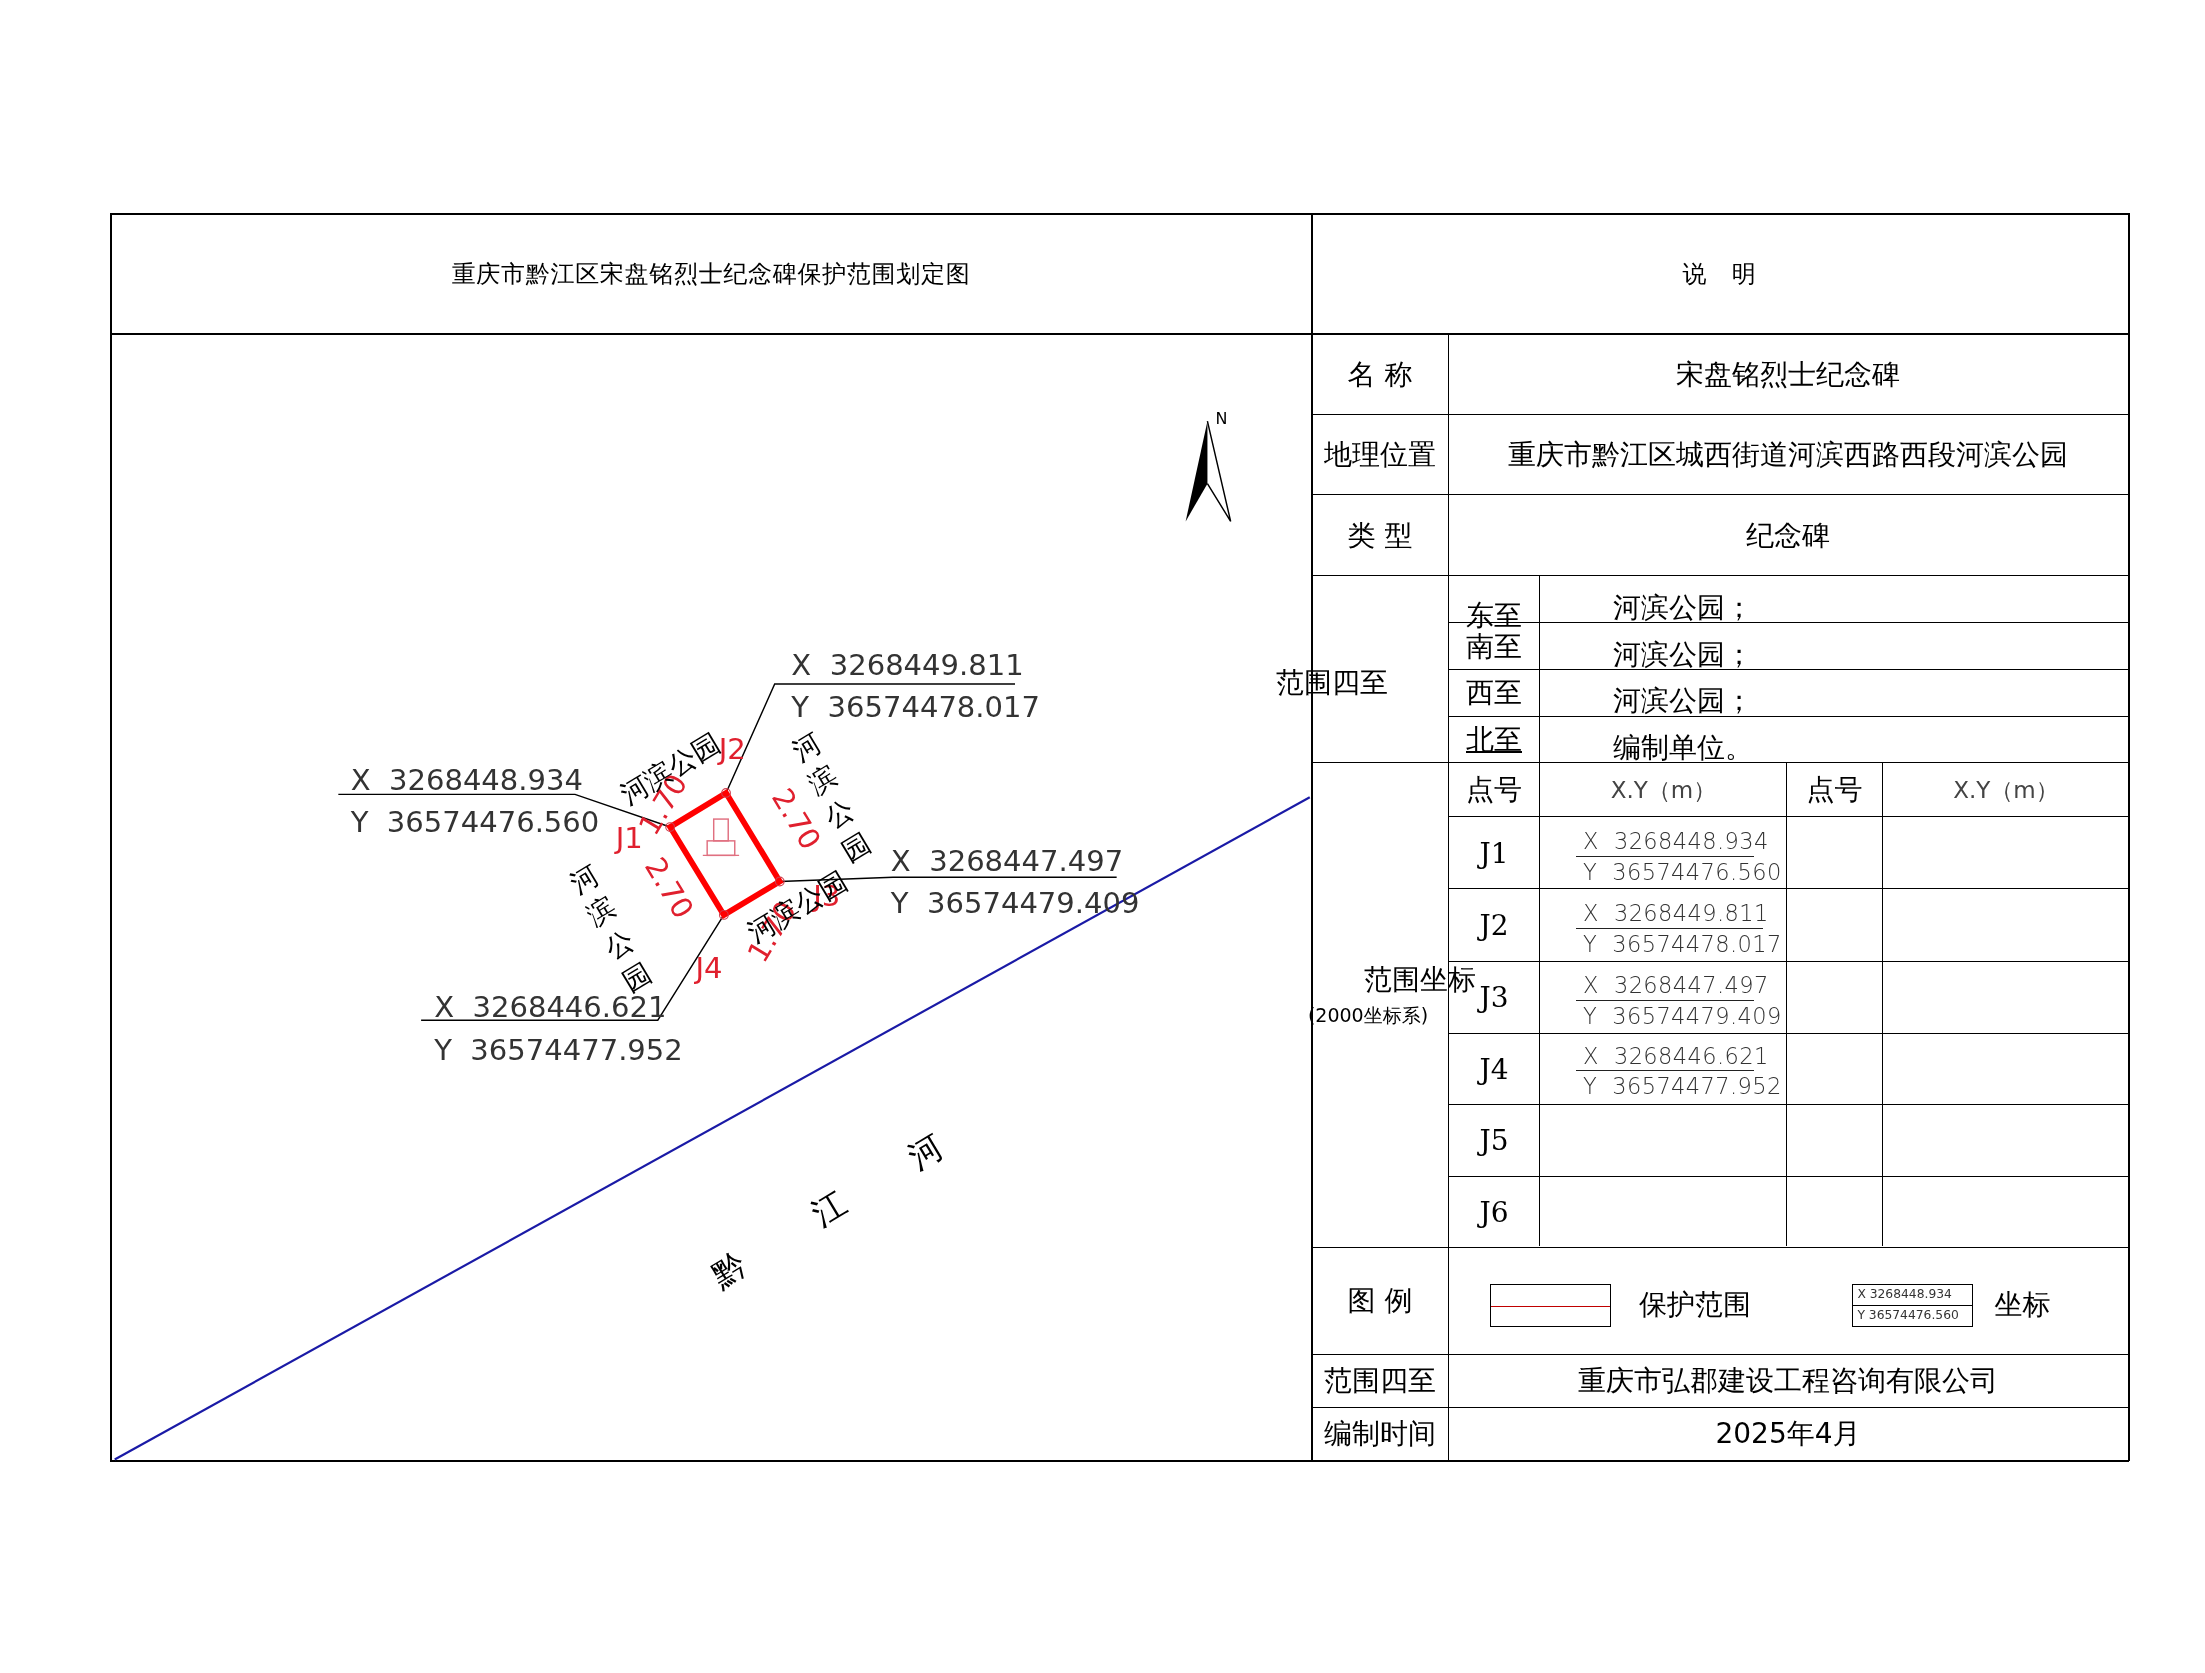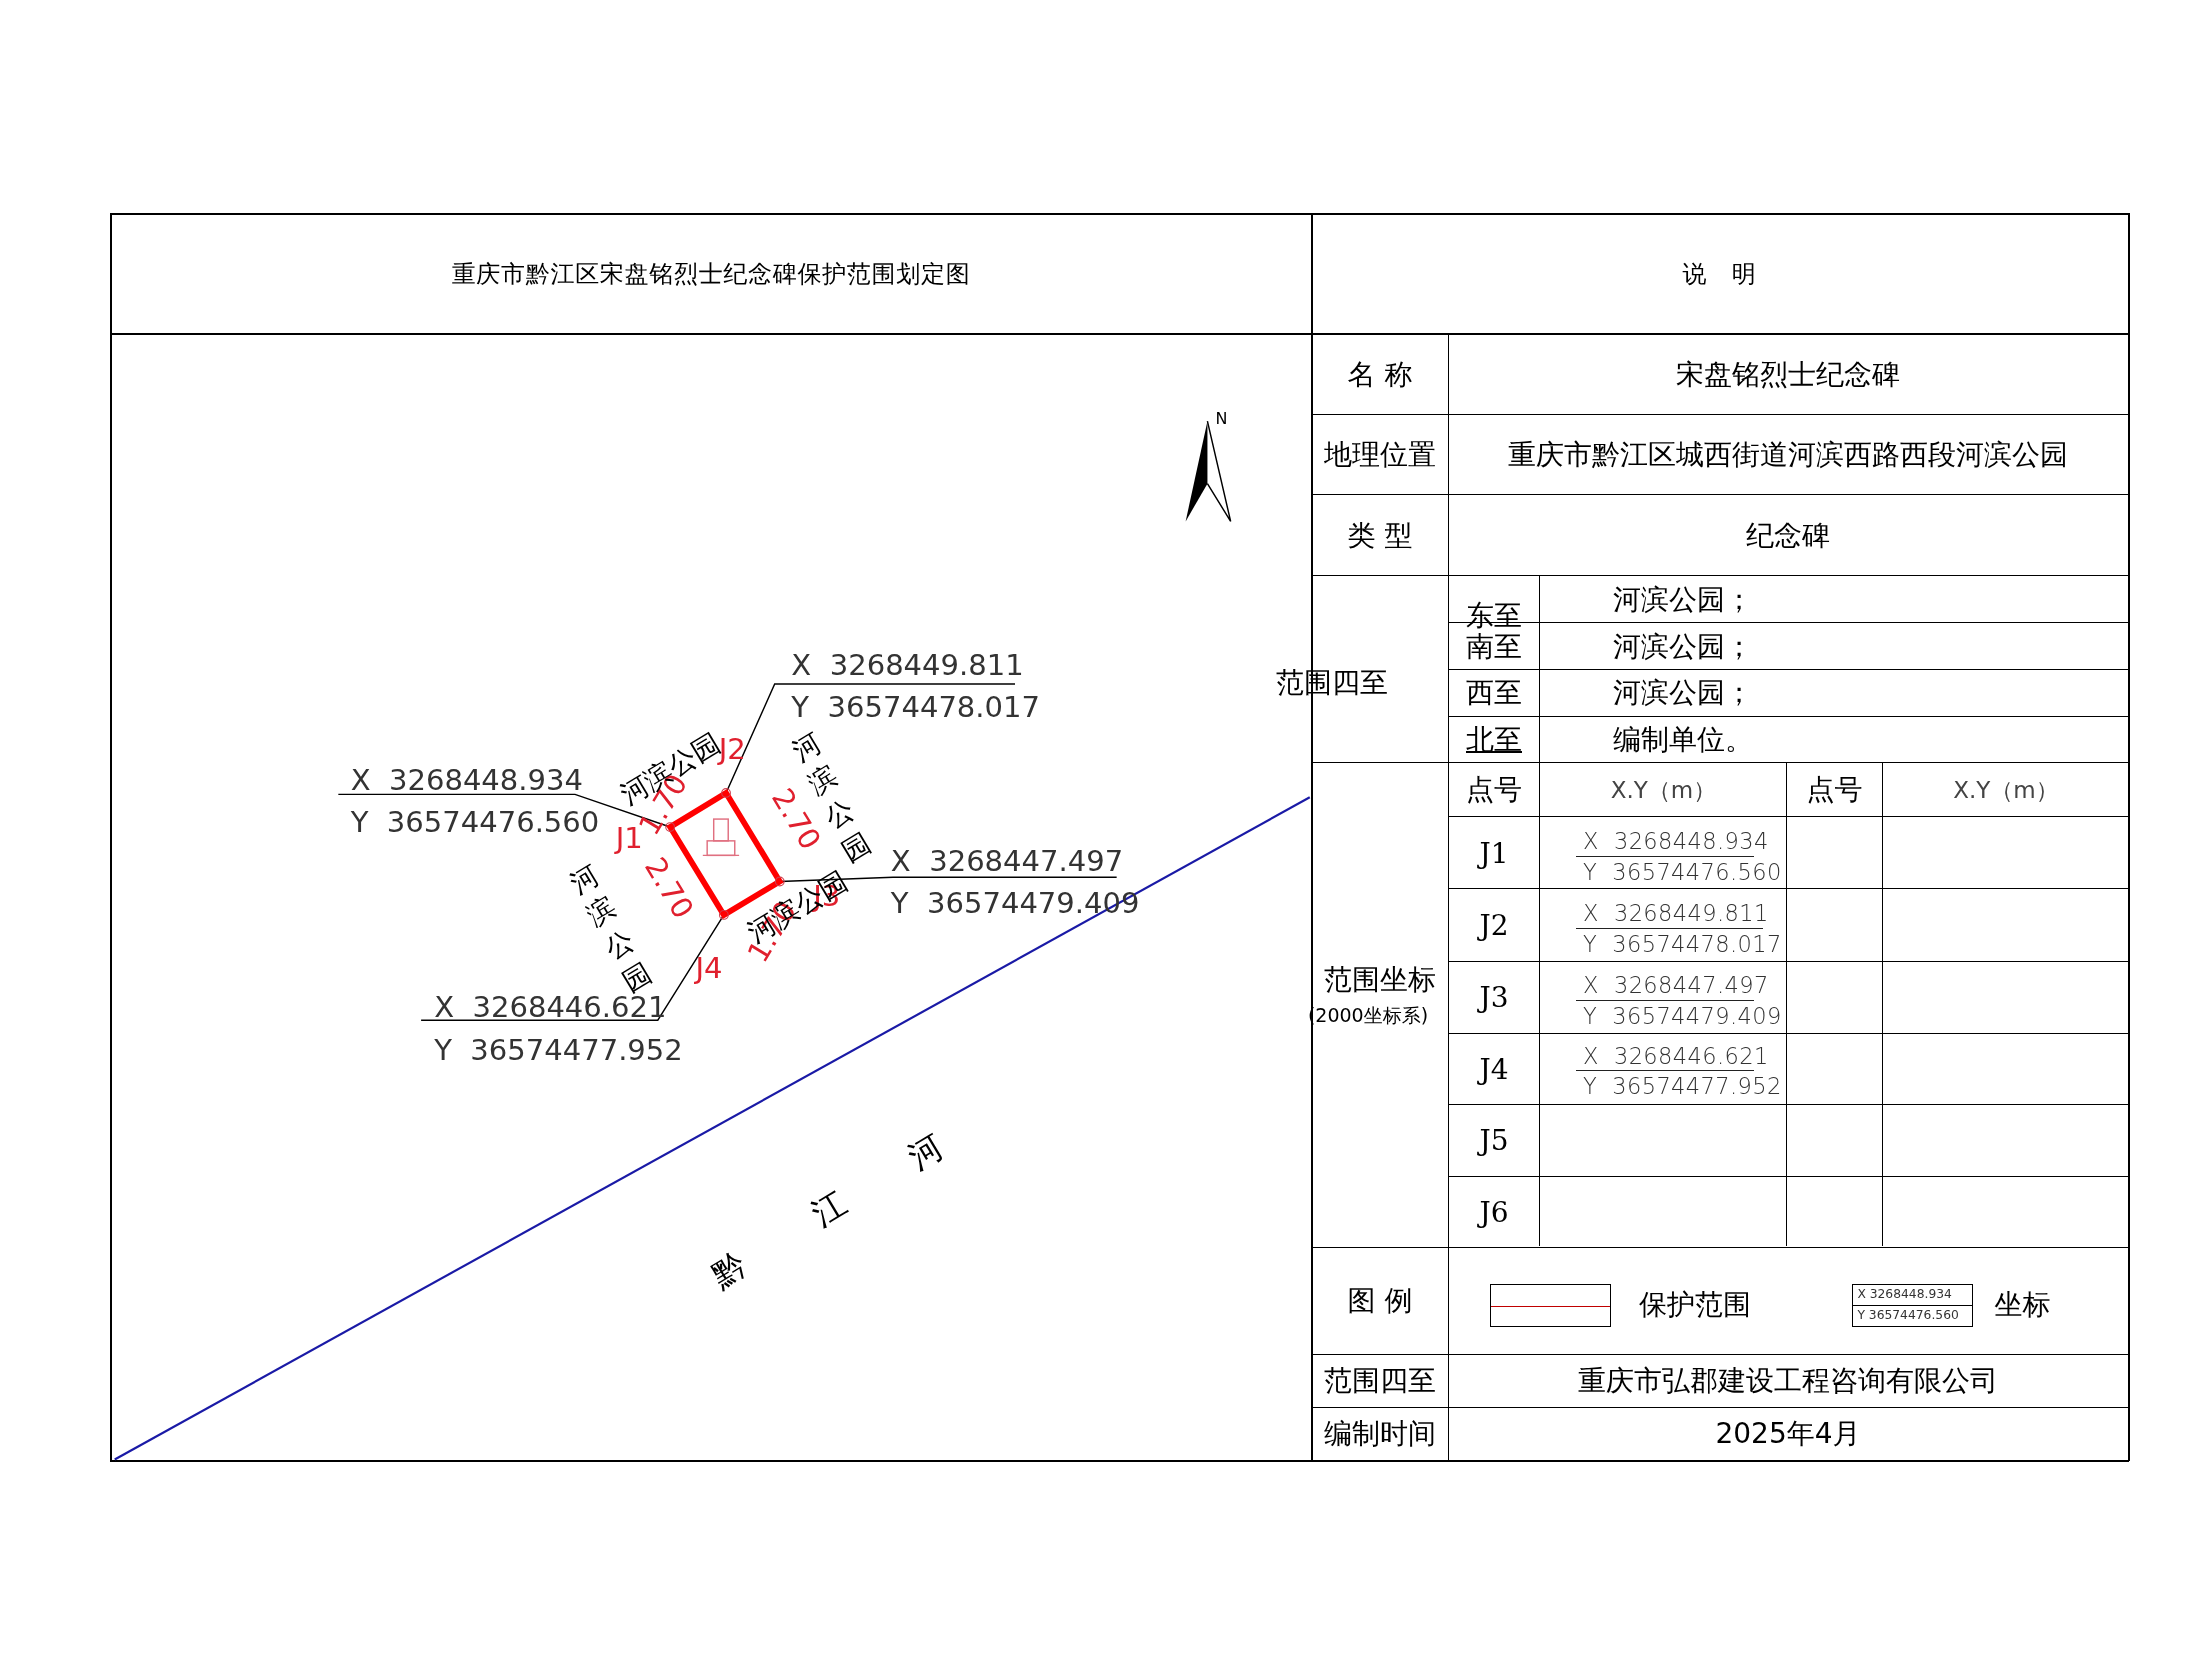--- a/index.html
+++ b/index.html
@@ -4,21 +4,21 @@
 <style>
   html, body { margin:0; padding:0; background:#ffffff; }
   body { width:2205px; height:1673px; position:relative; overflow:hidden;
          font-family:"DejaVu Serif","Liberation Serif",serif; color:#000; }
   .abs { position:absolute; }
   .hline { position:absolute; height:0; border-top:2.2px solid #000; }
   .vline { position:absolute; width:0; border-left:2.2px solid #000; }
   .thin-h { position:absolute; height:0; border-top:1.5px solid #000; }
   .cell-text { position:absolute; display:flex; align-items:center; justify-content:center;
                font-family:"DejaVu Sans","Liberation Sans",sans-serif; font-size:28px; white-space:nowrap; }
-  .left-text { justify-content:flex-start; }
+  .left-text { justify-content:flex-start;margin-top:8px; }
   .title { font-size:24px; letter-spacing:0.7px; }
   .subnote { font-size:19px; }
   .coord-cell { position:absolute; font-family:"DejaVu Sans","Liberation Sans",sans-serif;
                 font-size:22.5px; color:#333; font-weight:300; }
   .coord-cell .row { position:absolute; left:0; white-space:nowrap; letter-spacing:0.4px; }
   .coord-cell .rule { position:absolute; left:-7.3px; height:0; border-top:1.5px solid #222; }
   .jlabel { font-family:"DejaVu Serif","Liberation Serif",serif; font-size:28px; }
   svg text { font-family:"DejaVu Sans","Liberation Sans",sans-serif; }
   .legend-box { position:absolute; border:1.5px solid #000; background:#fff; }
   .legend-redline { position:absolute; left:0; right:0; top:50%; height:0; border-top:2.2px solid #c00000; }
@@ -155,21 +155,21 @@
   <div class="cell-text" style="left:1264px;top:577px;width:136px;height:211px;">范围四至</div>
   <div class="cell-text" style="left:1449px;top:577px;width:90px;height:46px;margin-top:16px;">东至</div>
   <div class="cell-text left-text" style="left:1613px;top:577px;width:436px;height:46px;">河滨公园；</div>
   <div class="cell-text" style="left:1449px;top:624px;width:90px;height:45px;">南至</div>
   <div class="cell-text left-text" style="left:1613px;top:624px;width:436px;height:45px;">河滨公园；</div>
   <div class="cell-text" style="left:1449px;top:670px;width:90px;height:46px;">西至</div>
   <div class="cell-text left-text" style="left:1613px;top:670px;width:436px;height:46px;">河滨公园；</div>
   <div class="cell-text" style="left:1449px;top:717px;width:90px;height:45px;text-decoration:underline;">北至</div>
   <div class="cell-text left-text" style="left:1613px;top:717px;width:436px;height:45px;">编制单位。</div>
 
-  <div class="cell-text" style="left:1312px;top:958px;width:136px;height:44px;">范围坐标</div>
+  <div class="cell-text" style="left:1312px;top:958px;width:136px;height:44px;padding-left:40px;">范围坐标</div>
   <div class="cell-text subnote" style="left:1300px;top:1001px;width:136px;height:29px;">(2000坐标系)</div>
 
   <div class="cell-text" style="left:1449px;top:764px;width:90px;height:52px;">点号</div>
   <div class="cell-text" style="left:1541px;top:764px;width:245px;height:52px;color:#444;font-size:23px;">X.Y（m）</div>
   <div class="cell-text" style="left:1787px;top:764px;width:95px;height:52px;">点号</div>
   <div class="cell-text" style="left:1884px;top:764px;width:244px;height:52px;color:#444;font-size:23px;">X.Y（m）</div>
 
   <div>
     <div class="cell-text jlabel" style="left:1449px;top:818px;width:90px;height:70px;">J1</div>
     <div class="coord-cell" style="left:1583px;top:818px;">

